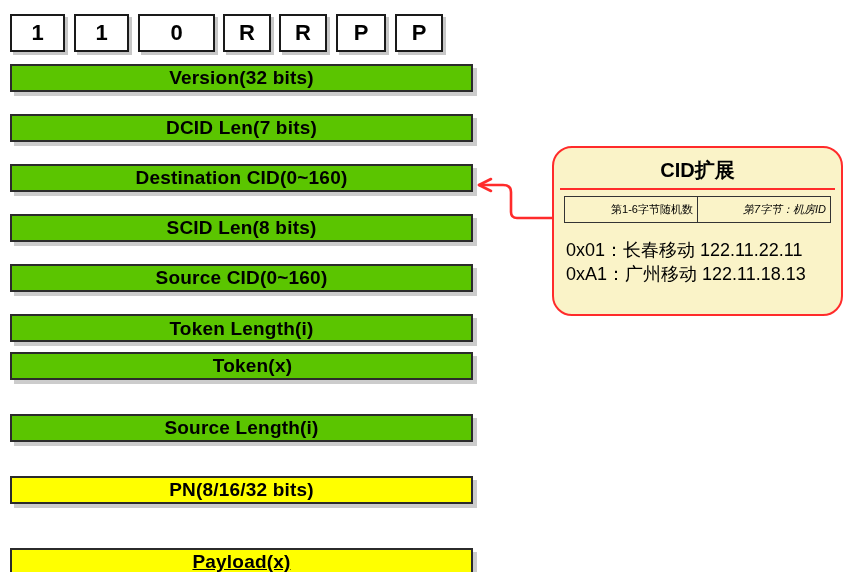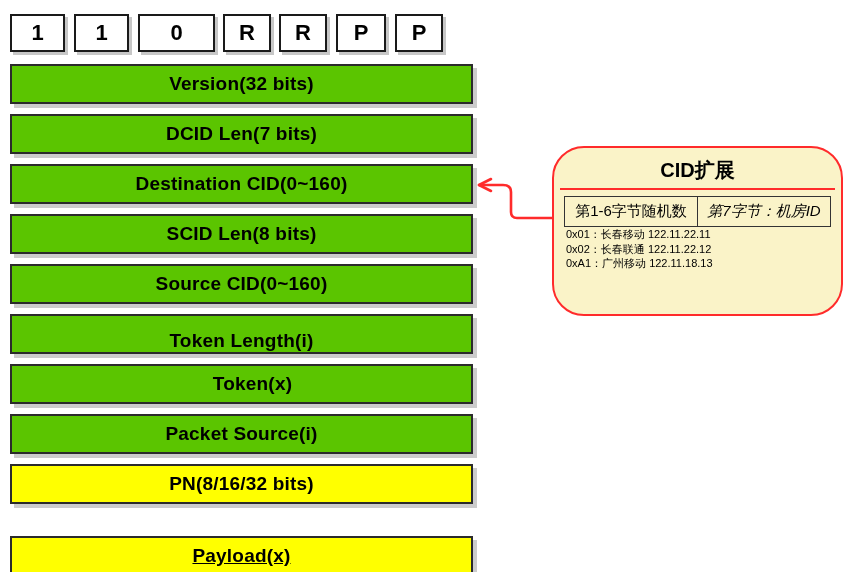--- a/index.html
+++ b/index.html
@@ -22,70 +22,70 @@
     display:flex;align-items:center;justify-content:center;
     font-size:22px;font-weight:bold;color:#000;
     box-sizing:border-box;
   }
 
   
   .bar{
     position:absolute;
     left:10px;
     width:463px;
-    height:40px;
+    height:28px;
     border:2px solid #2b2b2b;
     box-shadow:4px 4px 0 rgba(0,0,0,0.20);
     display:flex;align-items:center;justify-content:center;
     font-size:19px;font-weight:bold;color:#000;
     box-sizing:border-box;
     letter-spacing:.2px;
   }
   .bar.green{background:#5BC500;}
-  .bar.yellow{background:#FFFF00;}
+  .bar.yellow{background:#FFFF00;margin-top:12px;}
 
   
   #connector{position:absolute;left:455px;top:150px;width:120px;height:90px;}
 
   
   #callout{
     position:absolute;
     left:552px;top:146px;
     width:291px;height:170px;
     background:#FAF3C8;
     border:2px solid #FF2B2B;
-    border-radius:32px;
+    border-radius:20px;
     box-sizing:border-box;
   }
   #callout-title{
     height:36px;
     display:flex;align-items:center;justify-content:center;
     font-size:20px;font-weight:bold;color:#000;
     border-bottom:2px solid #FF2B2B;
     margin:4px 6px 0 6px;
   }
   #cid-table{
     display:flex;
     margin:6px 10px 0 10px;
     border:1px solid #333;
     background:#FAF3C8;
     box-sizing:border-box;
   }
   .cid-cell{
     flex:1;
     padding:5px 4px;
-    font-size:15px;color:#000;
-    text-align:center;
+    font-size:11px;color:#000;
+    text-align:right;
     white-space:nowrap;
     box-sizing:border-box;
   }
   .cid-cell + .cid-cell{border-left:1px solid #333;font-style:italic;}
   #cid-list{
-    margin:0 0 0 12px;
-    font-size:11px;
+    margin:16px 0 0 12px;
+    font-size:18px;
     line-height:1.33;
     color:#000;
   }
   .cid-line{white-space:nowrap;}
 </style>
 </head>
 <body>
 
 <div id="stage">
 
@@ -124,25 +124,25 @@
     </div>
   <div class="bar green" style="top:214px;">
       <span>SCID Len(8 bits)</span>
     </div>
   <div class="bar green" style="top:264px;">
       <span>Source CID(0~160)</span>
     </div>
   <div class="bar green" style="top:314px;align-items:flex-end;">
       <span>Token Length(i)</span>
     </div>
-  <div class="bar green" style="top:364px;padding-left:22px;">
+  <div class="bar green" style="top:352px;padding-left:22px;">
       <span>Token(x)</span>
     </div>
   <div class="bar green" style="top:414px;">
-      <span>Packet Source(i)</span>
+      <span>Source Length(i)</span>
     </div>
   <div class="bar yellow" style="top:464px;">
       <span>PN(8/16/32 bits)</span>
     </div>
   <div class="bar yellow" style="top:536px;text-decoration:underline;">
       <span>Payload(x)</span>
     </div>
 
   <svg id="connector" viewBox="0 0 120 90">
     <path d="M 100 68 L 62 68 Q 56 68 56 62 L 56 42 Q 56 35 48 35 L 24 35" fill="none" stroke="#FF2B2B" stroke-width="2.6" stroke-linecap="round"></path>
@@ -152,18 +152,17 @@
   <div id="callout">
     <div id="callout-title">CID扩展</div>
 
     <div id="cid-table">
       <div class="cid-cell">第1-6字节随机数</div>
       <div class="cid-cell">第7字节：机房ID</div>
     </div>
 
     <div id="cid-list">
       <div class="cid-line">0x01：长春移动 122.11.22.11</div>
-      <div class="cid-line">0x02：长春联通 122.11.22.12</div>
       <div class="cid-line">0xA1：广州移动 122.11.18.13</div>
     </div>
   </div>
 
 </div>
 
 </body></html>

